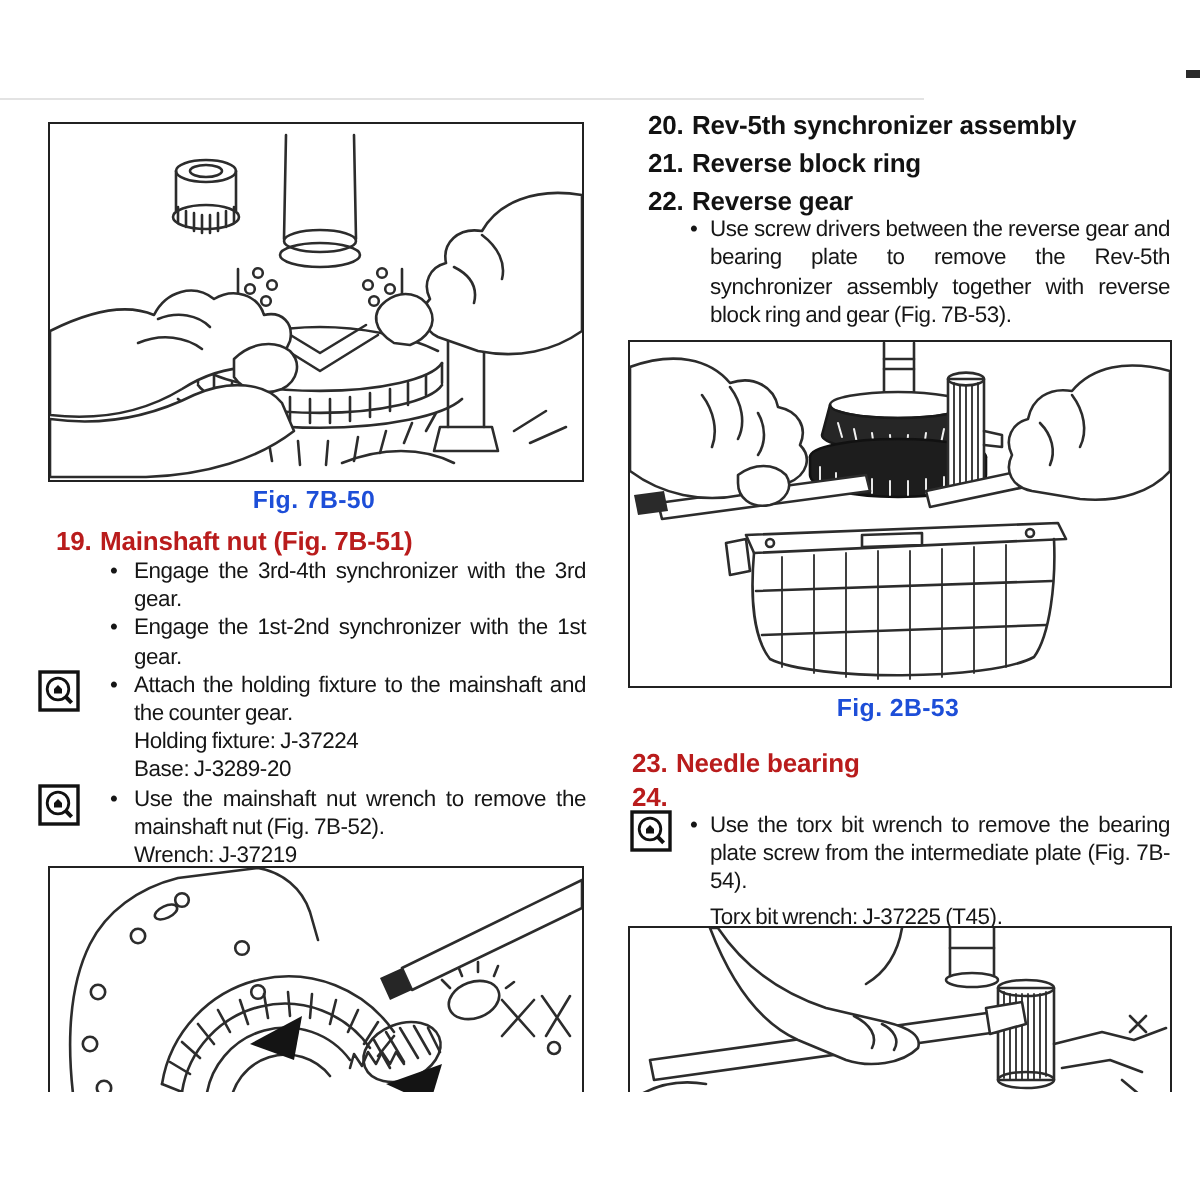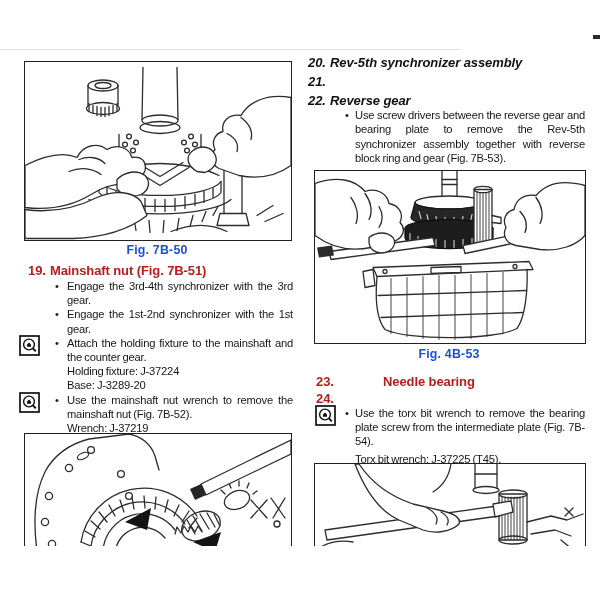--- a/index.html
+++ b/index.html
@@ -155,27 +155,28 @@
           <path d="M126,74 L100,88 L122,96 Z" fill="#141414" stroke="none"></path>
           <path d="M196,98 L168,108 L190,118 Z" fill="#141414" stroke="none"></path>
           <path d="M60,120 l2,8 M72,124 l1,6 M84,127 l1,5"></path>
         </g>
       </svg>
     </div>
   </div>
 
   <div class="right-col">
 
-    <div class="heading-stack" style="left:308px; top:53px; width:270px;font-style:italic;">
+    <div class="heading-stack" style="left:324px; top:53px; width:270px;">
       <div class="hrow">
         <span class="num">20.</span>
         <span>Rev-5th synchronizer assembly</span>
       </div>
       <div class="hrow">
         <span class="num">21.</span>
+        <span>Reverse block ring</span>
       </div>
       <div class="hrow">
         <span class="num">22.</span>
         <span>Reverse gear</span>
       </div>
     </div>
 
     <div class="bullets" style="left:345px; top:108px; width:240px; line-height:14.4px;">
       <div class="bullet" style="padding-left:10px;">
         <span class="marker">•</span>
@@ -210,23 +211,23 @@
           <path d="M62,105 C60,128 62,148 70,158 C92,169 180,169 202,157 C210,146 213,120 212,98"></path>
           <path d="M76,107 L76,162 M92,106 L92,165 M108,105 L108,167 M124,104 L124,168 M140,104 L140,168 M156,103 L156,167 M172,102 L172,165 M188,101 L188,162" stroke-width="0.9"></path>
           <path d="M63,124 L211,119 M66,146 L208,141"></path>
           <path d="M116,96 L146,95 L146,101 L116,102 Z"></path>
           <path d="M48,100 L58,98 L60,114 L50,116 Z"></path>
           <circle cx="70" cy="100" r="2"></circle>
             <circle cx="200" cy="95" r="2"></circle>
         </g>
       </svg>
     </div>
-    <div class="fig-caption" style="left:314px; top:347px; width:270px;">Fig. 4B-53</div>
-
-    <div class="num-heading right-col" style="left:316px; top:374px; width:270px;gap:45px;">
+    <div class="fig-caption" style="left:314px; top:347px; width:270px;">Fig. 2B-53</div>
+
+    <div class="num-heading right-col" style="left:316px; top:374px; width:270px;">
       <span class="num">23.</span>
       <span>Needle bearing</span>
     </div>
     <div class="num-heading right-col" style="left:316px; top:391px; width:270px;gap:45px;">
       <span class="num">24.</span>
     </div>
 
     <div class="bullets" style="left:345px; top:407px; width:240px; line-height:13.9px;">
       <div class="bullet tool-anchor" style="padding-left:10px;">
         <svg class="tool-icon" style="left:-30px; top:-2px;" viewBox="0 0 21 21">

